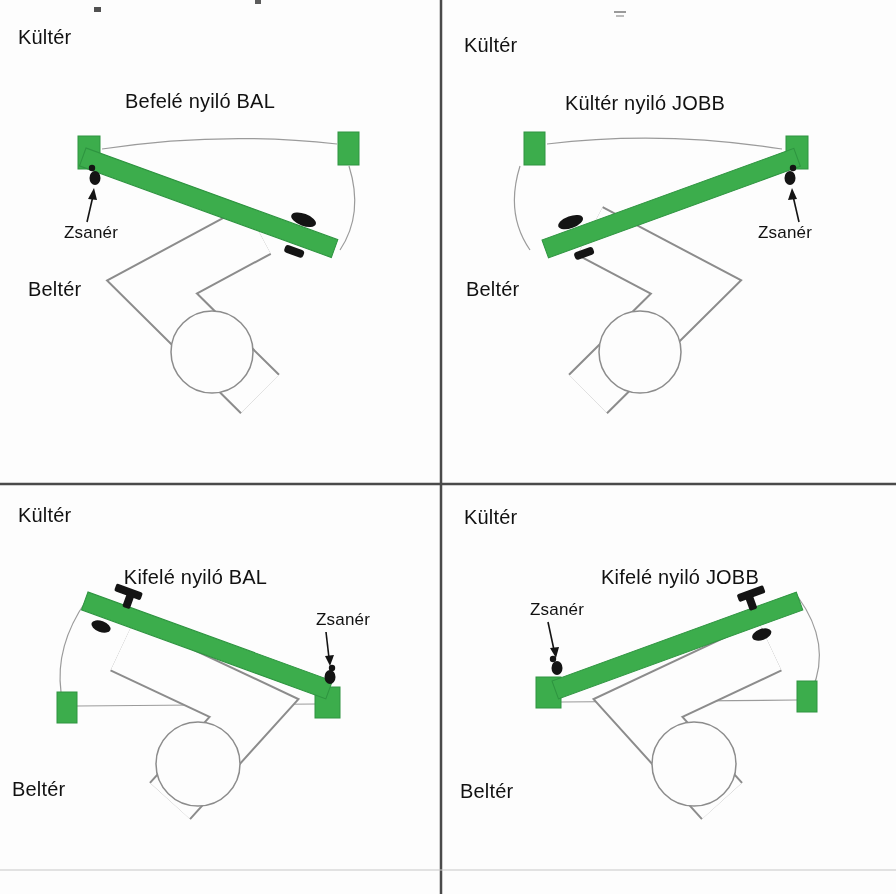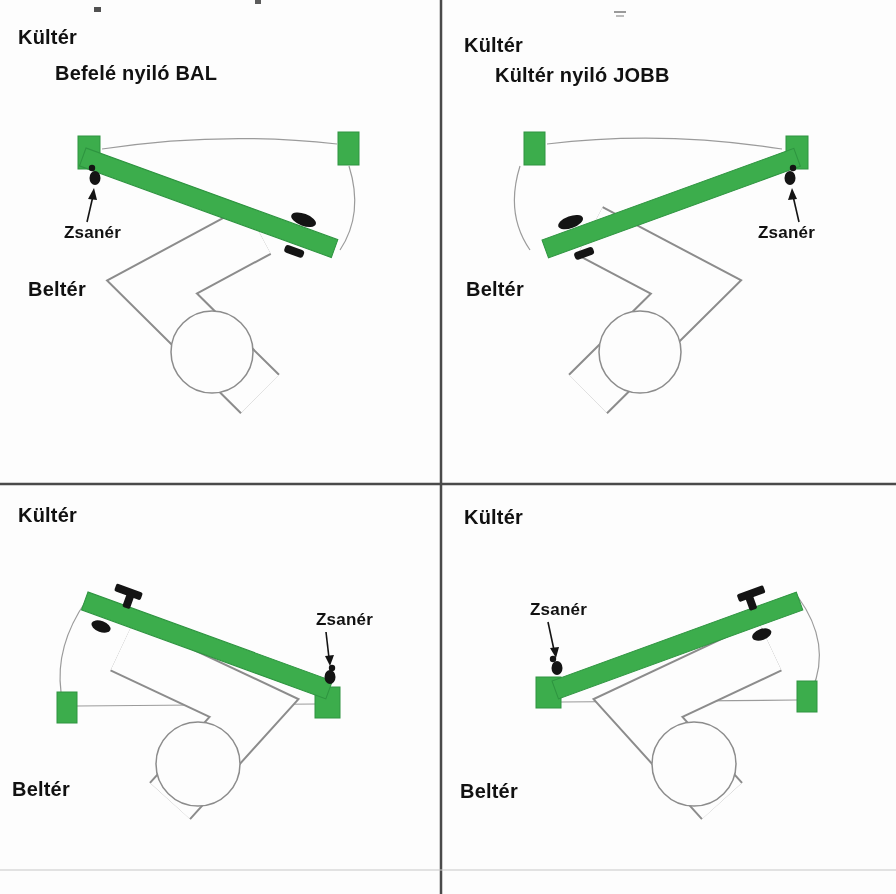--- a/index.html
+++ b/index.html
@@ -4,25 +4,25 @@
 <style>
   html,body{margin:0;padding:0;background:#fff;}
   .stage{
     position:relative;width:896px;height:894px;
     background:var(--color-bg,#fdfdfd);
     font-family:"Liberation Sans",sans-serif;
     overflow:hidden;
   }
   .stage svg{position:absolute;left:0;top:0;}
   .lbl{
-    position:absolute;font-weight:bold;font-size:20px;
+    position:absolute;font-weight:normal;font-size:20px;
     color:var(--color-text,#111);letter-spacing:.2px;white-space:nowrap;
   }
   .lbl.small{font-size:17px;}
-  .lbl.center{white-space:nowrap;}
+  .lbl.center{text-align:center;white-space:nowrap;margin-top:28px;}
   .door{fill:var(--color-door,#3cad4c);stroke:var(--color-door-edge,#2e9440);stroke-width:1;}
   .post{fill:var(--color-door,#3cad4c);stroke:var(--color-door-edge,#2e9440);stroke-width:1;}
   .thin{fill:none;stroke:var(--color-thin-line,#9b9b9b);stroke-width:1.2;}
   .band-outer{fill:none;stroke:var(--color-outline,#8c8c8c);stroke-width:56;stroke-linejoin:miter;}
   .band-inner{fill:none;stroke:var(--color-bg,#fdfdfd);stroke-width:52;stroke-linejoin:miter;}
   .head{fill:var(--color-bg,#fdfdfd);stroke:var(--color-outline,#8c8c8c);stroke-width:1.5;}
   .ink{fill:var(--color-ink,#141414);}
   .arrow{stroke:var(--color-ink,#141414);stroke-width:1.6;fill:none;}
   .divider{stroke:var(--color-divider,#4a4a4a);stroke-width:2.5;}
 </style>
@@ -161,20 +161,22 @@
   <div class="lbl center" style="left:55px;top:62px;width:290px">Befelé nyiló BAL</div>
   <div class="lbl small" style="left:64px;top:223px">Zsanér</div>
   <div class="lbl" style="left:28px;top:278px">Beltér</div>
 
   <div class="lbl" style="left:464px;top:34px">Kültér</div>
   <div class="lbl center" style="left:495px;top:64px;width:300px">Kültér nyiló JOBB</div>
   <div class="lbl small" style="left:758px;top:223px">Zsanér</div>
   <div class="lbl" style="left:466px;top:278px">Beltér</div>
 
   <div class="lbl" style="left:18px;top:504px">Kültér</div>
+  <div class="lbl center" style="left:48px;top:538px;width:295px">Kifelé nyiló BAL</div>
   <div class="lbl small" style="left:316px;top:610px">Zsanér</div>
   <div class="lbl" style="left:12px;top:778px">Beltér</div>
 
   <div class="lbl" style="left:464px;top:506px">Kültér</div>
+  <div class="lbl center" style="left:520px;top:538px;width:320px">Kifelé nyiló JOBB</div>
   <div class="lbl small" style="left:530px;top:600px">Zsanér</div>
   <div class="lbl" style="left:460px;top:780px">Beltér</div>
 
 </div>
 
 </body></html>

